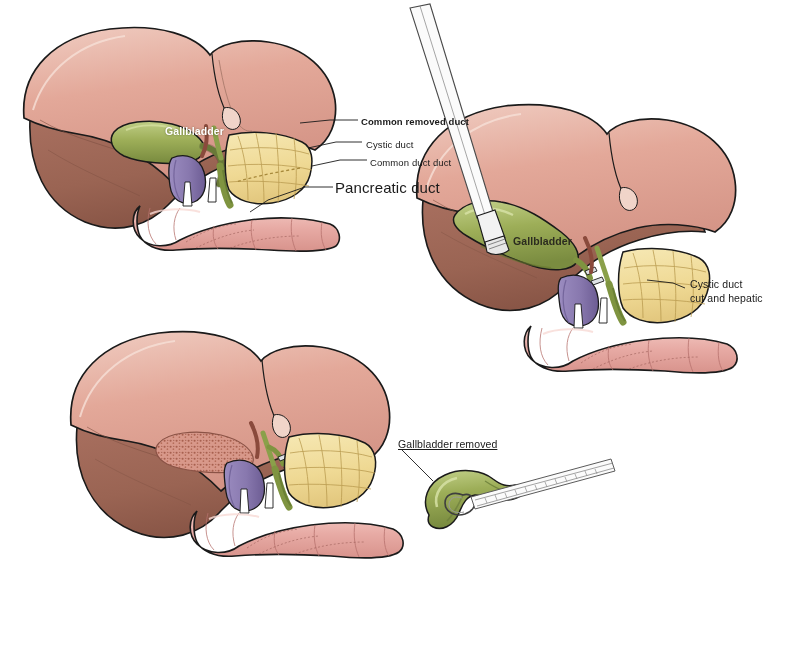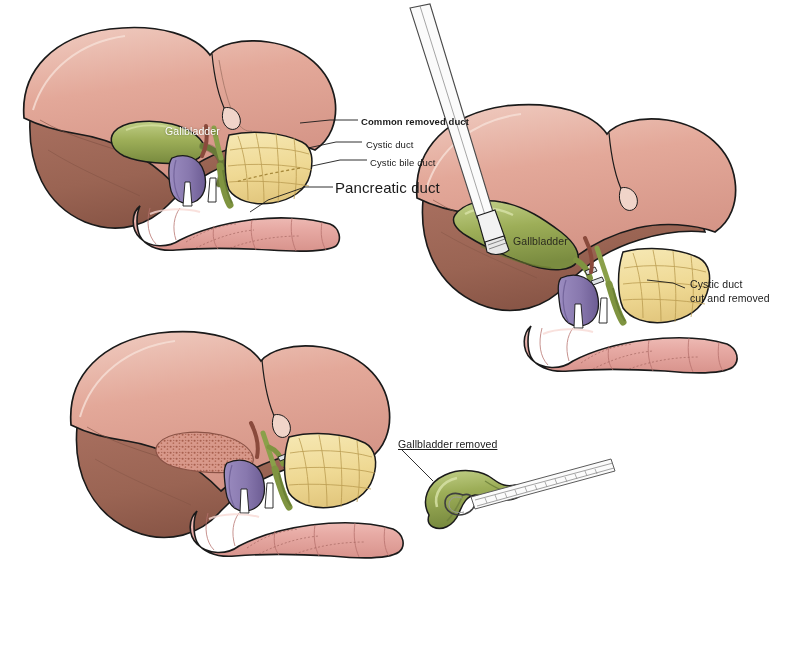--- a/index.html
+++ b/index.html
@@ -2,21 +2,21 @@
 <html><head>
 <meta charset="utf-8">
 <style>
   html,body{margin:0;padding:0;background:#ffffff;}
   body{width:800px;height:650px;overflow:hidden;
        font-family:"Liberation Sans","DejaVu Sans",sans-serif;}
   #stage{position:relative;width:800px;height:650px;background:#ffffff;}
   svg.panel{position:absolute;overflow:visible;}
   .lbl{position:absolute;color:#1a1a1a;font-size:9.5px;line-height:12px;
        white-space:pre;letter-spacing:.1px;font-family:"Liberation Sans",sans-serif;}
-  .lbl.b{font-weight:normal;padding-left:32px;}
+  .lbl.b{font-weight:bold;padding-left:32px;}
   .organ-label{font-family:"Liberation Sans",sans-serif;font-weight:bold;}
 </style>
 </head>
 <body>
 
 <div id="stage">
 
 <svg class="panel" style="left:0px;top:0px;" width="360" height="270" viewBox="0 0 360 270">
   <defs>
     <linearGradient id="p1LiverTop" x1="0" y1="0" x2="0.3" y2="1">
@@ -419,23 +419,23 @@
   <g stroke="#1a1a1a" stroke-width=".9" fill="none">
     <path d="M346,94 L366,114 L378,126"></path>
   </g>
 </svg>
 
 <div class="lbl b organ-label" style="left:133px;top:125px;color:#ffffff;font-size:10.5px;
             text-shadow:0 0 2px rgba(40,50,10,.55);">Gallbladder</div>
 
 <div class="lbl" style="left:361px;top:116px;font-size:9.5px;font-weight:bold;">Common removed duct</div>
 <div class="lbl" style="left:366px;top:139px;font-size:9.5px;">Cystic duct</div>
-<div class="lbl" style="left:370px;top:157px;font-size:9.5px;">Cystic bile duct</div>
+<div class="lbl" style="left:370px;top:157px;font-size:9.5px;">Common duct duct</div>
 <div class="lbl" style="left:335px;top:182px;font-size:15px;">Pancreatic duct</div>
 
 <div class="lbl b organ-label" style="left:481px;top:235px;color:#2b2b1f;font-size:10.5px;">Gallbladder</div>
 
 <div class="lbl" style="left:690px;top:278px;font-size:10.5px;">Cystic duct</div>
-<div class="lbl" style="left:690px;top:292px;font-size:10.5px;">cut and removed</div>
+<div class="lbl" style="left:690px;top:292px;font-size:10.5px;">cut and hepatic</div>
 
 <div class="lbl" style="left:398px;top:438px;font-size:10.5px;text-decoration:underline;">Gallbladder removed</div>
 
 </div>
 
 </body></html>

